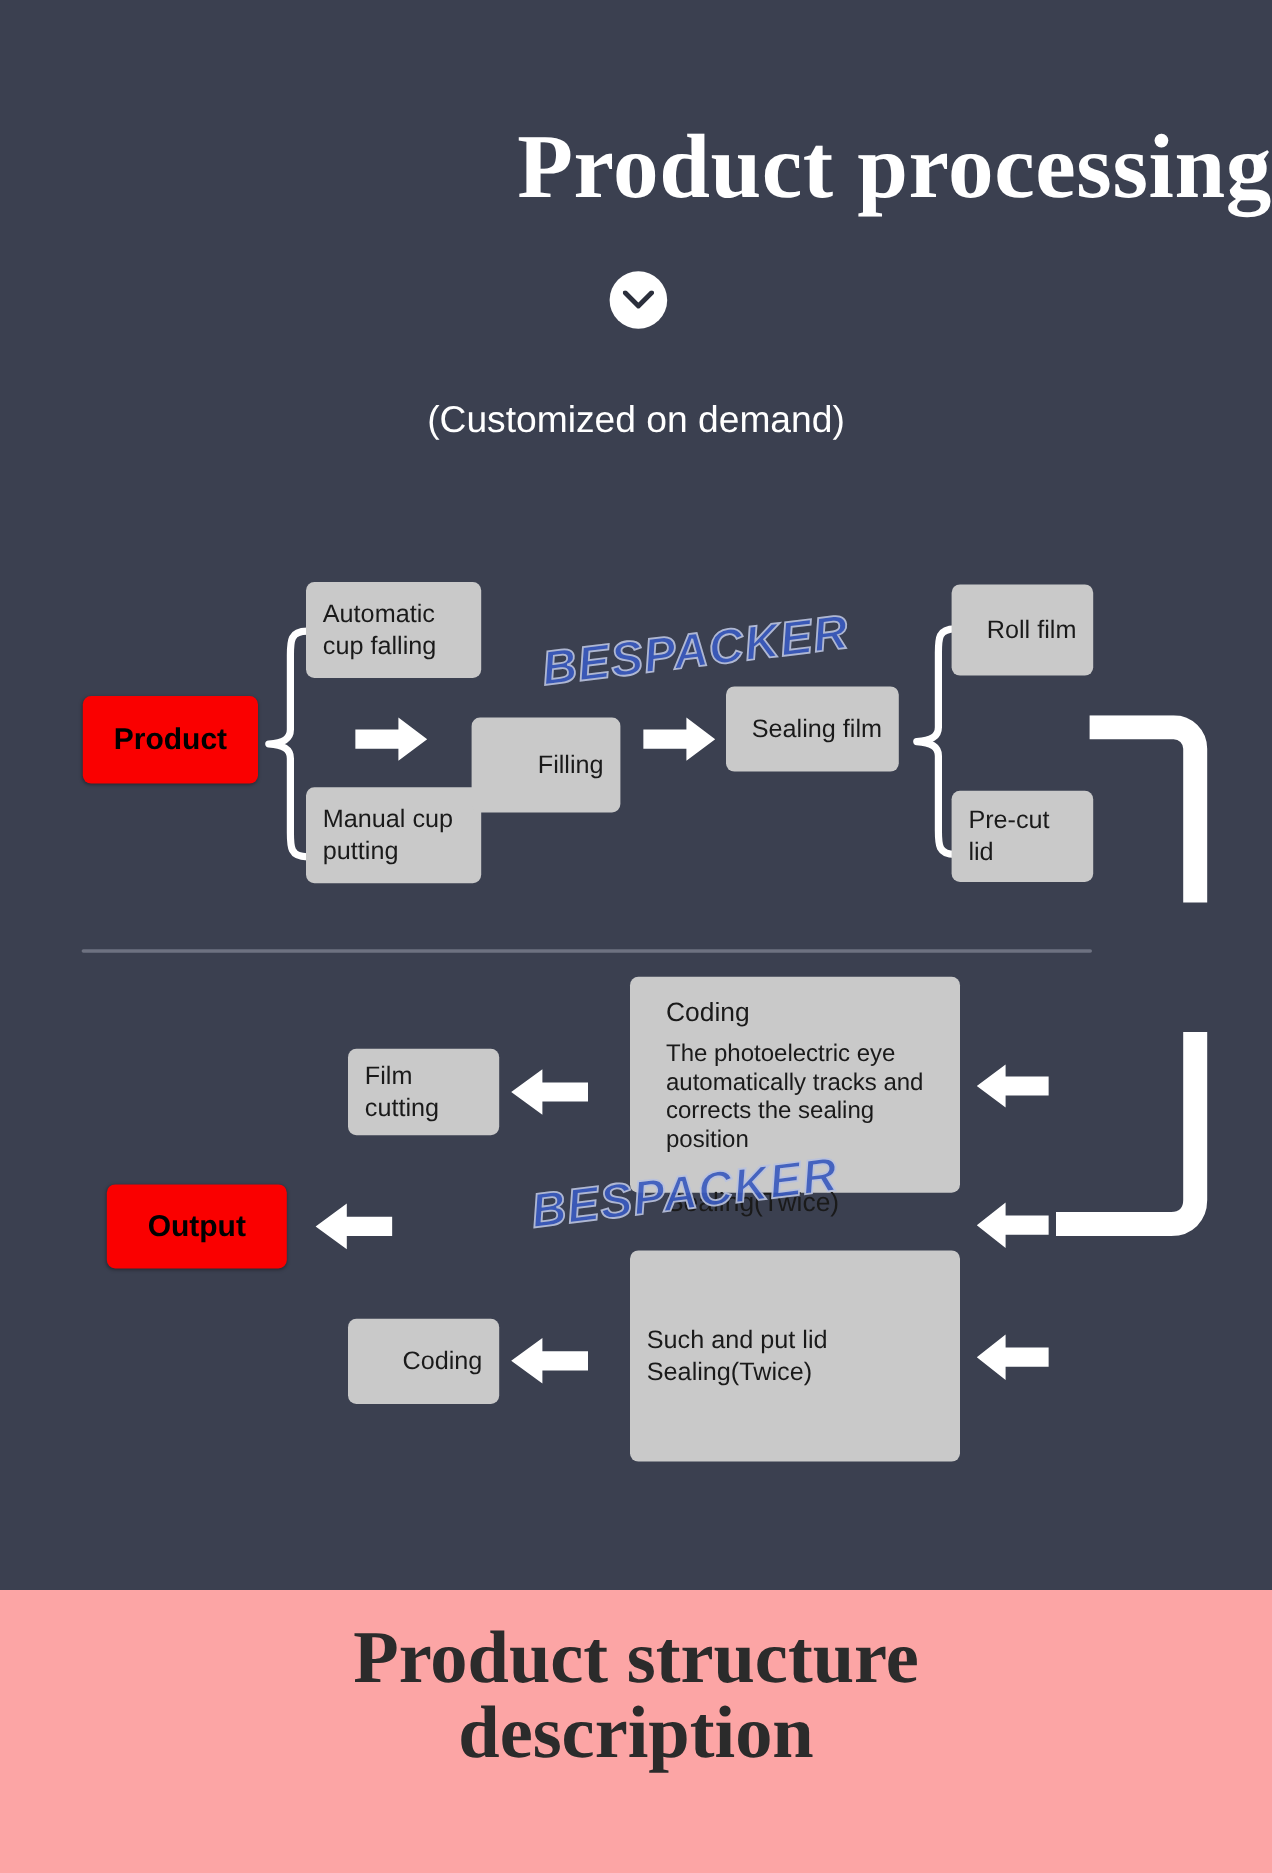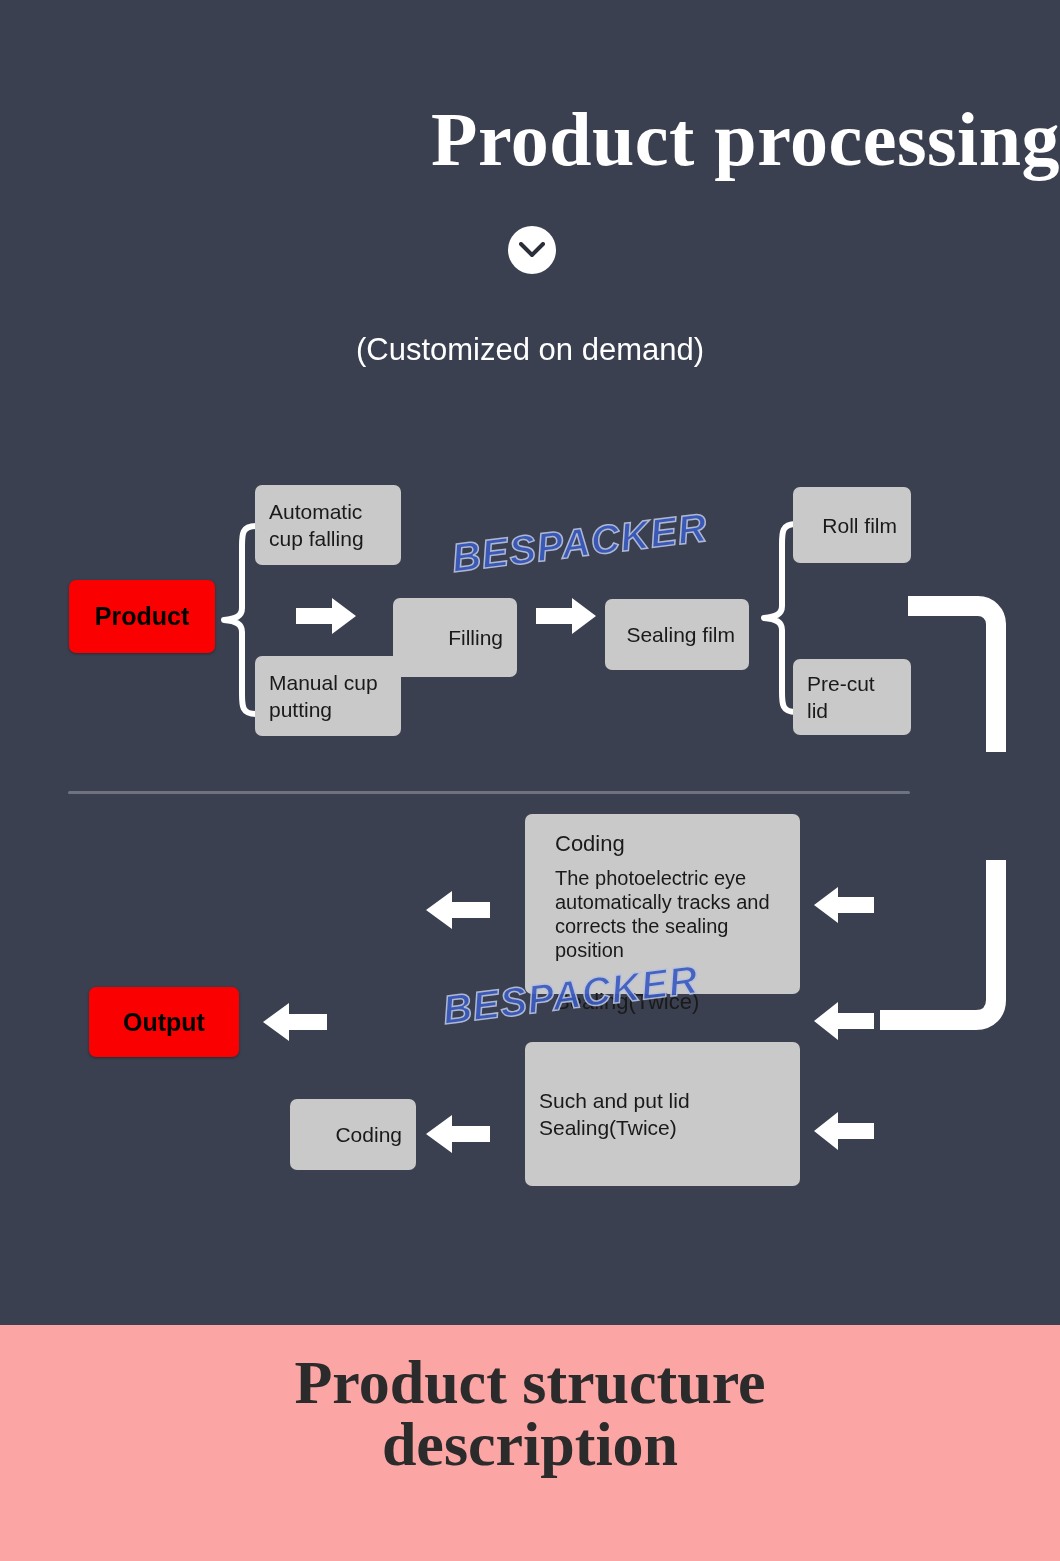--- a/index.html
+++ b/index.html
@@ -202,21 +202,21 @@
     <div class="node gray center-text" style="left:393px; top:598px; width:124px; height:79px;">
       <span>Filling</span>
     </div>
 
     <div class="arrow" style="left:536px; top:596px;">
       <svg width="62" height="40" viewBox="0 0 62 40" aria-hidden="true">
         <path d="M0 12 L36 12 L36 2 L60 20 L36 38 L36 28 L0 28 Z" fill="#ffffff"></path>
       </svg>
     </div>
 
-    <div class="node gray center-text" style="left:605px; top:599px; width:144px; height:71px;">
+    <div class="node gray center-text" style="left:605px; top:572px; width:144px; height:71px;">
       <span>Sealing film</span>
     </div>
 
     <div class="brace" style="left:758px; top:518px;">
       <svg width="44" height="200" viewBox="0 0 44 200" aria-hidden="true">
         <path d="M38 6 C24 6 24 14 24 26 L24 88 C24 96 18 99 6 100 C18 101 24 104 24 112 L24 174 C24 186 24 194 38 194" fill="none" stroke="#ffffff" stroke-width="6" stroke-linecap="round" stroke-linejoin="round"></path>
       </svg>
     </div>
 
     <div class="node gray center-text" style="left:793px; top:487px; width:118px; height:76px;">
@@ -252,38 +252,41 @@
         <path d="M62 12 L26 12 L26 2 L2 20 L26 38 L26 28 L62 28 Z" fill="#ffffff"></path>
       </svg>
     </div>
 
     <div class="arrow" style="left:424px; top:889px;">
       <svg width="66" height="42" viewBox="0 0 66 42" aria-hidden="true">
         <path d="M66 13 L28 13 L28 2 L2 21 L28 40 L28 29 L66 29 Z" fill="#ffffff"></path>
       </svg>
     </div>
 
+    <div class="node gray" style="left:290px; top:874px; width:126px; height:72px;">
+      <span>Film cutting</span>
+    </div>
 
     <div class="node red" style="left:89px; top:987px; width:150px; height:70px;">
       <span>Output</span>
     </div>
 
     <div class="arrow" style="left:261px; top:1001px;">
       <svg width="66" height="42" viewBox="0 0 66 42" aria-hidden="true">
         <path d="M66 13 L28 13 L28 2 L2 21 L28 40 L28 29 L66 29 Z" fill="#ffffff"></path>
       </svg>
     </div>
 
     <div class="arrow" style="left:812px; top:1000px;">
       <svg width="62" height="42" viewBox="0 0 62 42" aria-hidden="true">
         <path d="M62 13 L26 13 L26 2 L2 21 L26 40 L26 29 L62 29 Z" fill="#ffffff"></path>
       </svg>
     </div>
 
-    <div class="node gray" style="left:525px; top:1042px; width:275px; height:144px; ">
+    <div class="node gray" style="left:525px; top:1042px; width:275px; height:176px; ">
       <div>
         <div>Such and put lid</div>
         <div>Sealing(Twice)</div>
       </div>
     </div>
 
     <div class="arrow" style="left:812px; top:1110px;">
       <svg width="62" height="42" viewBox="0 0 62 42" aria-hidden="true">
         <path d="M62 13 L26 13 L26 2 L2 21 L26 40 L26 29 L62 29 Z" fill="#ffffff"></path>
       </svg>

